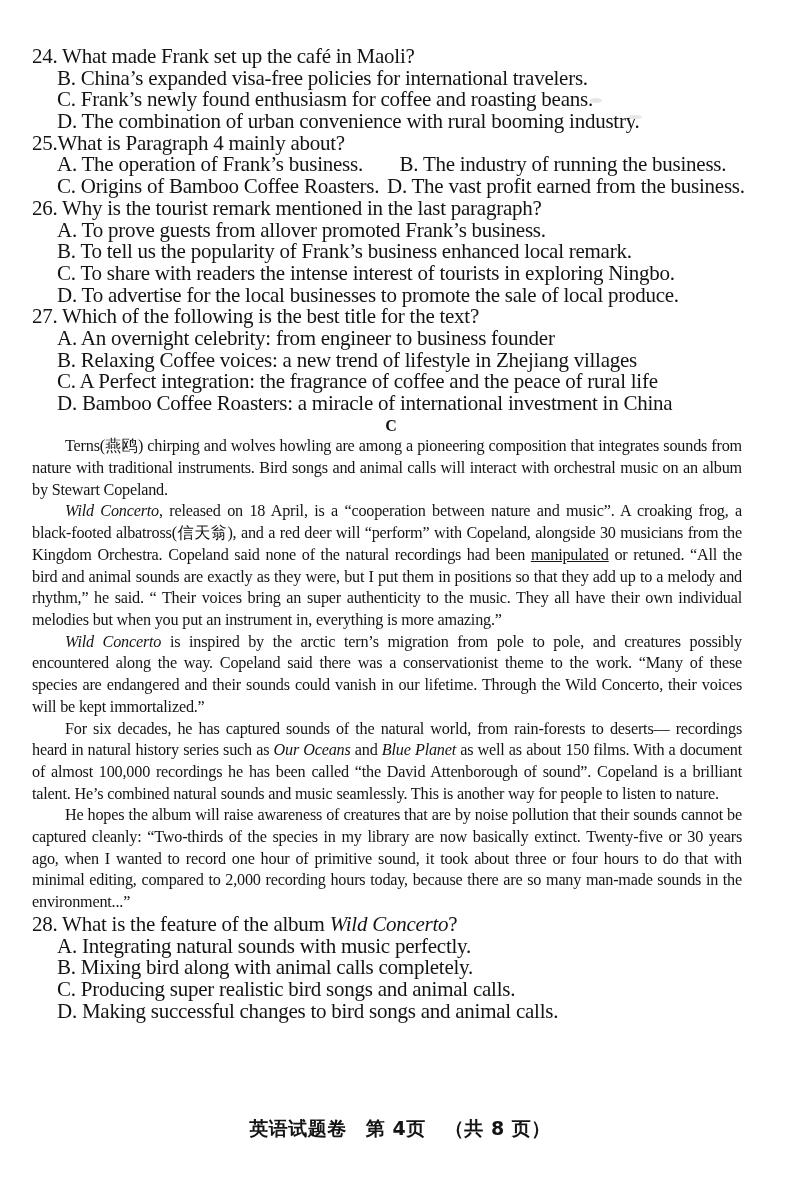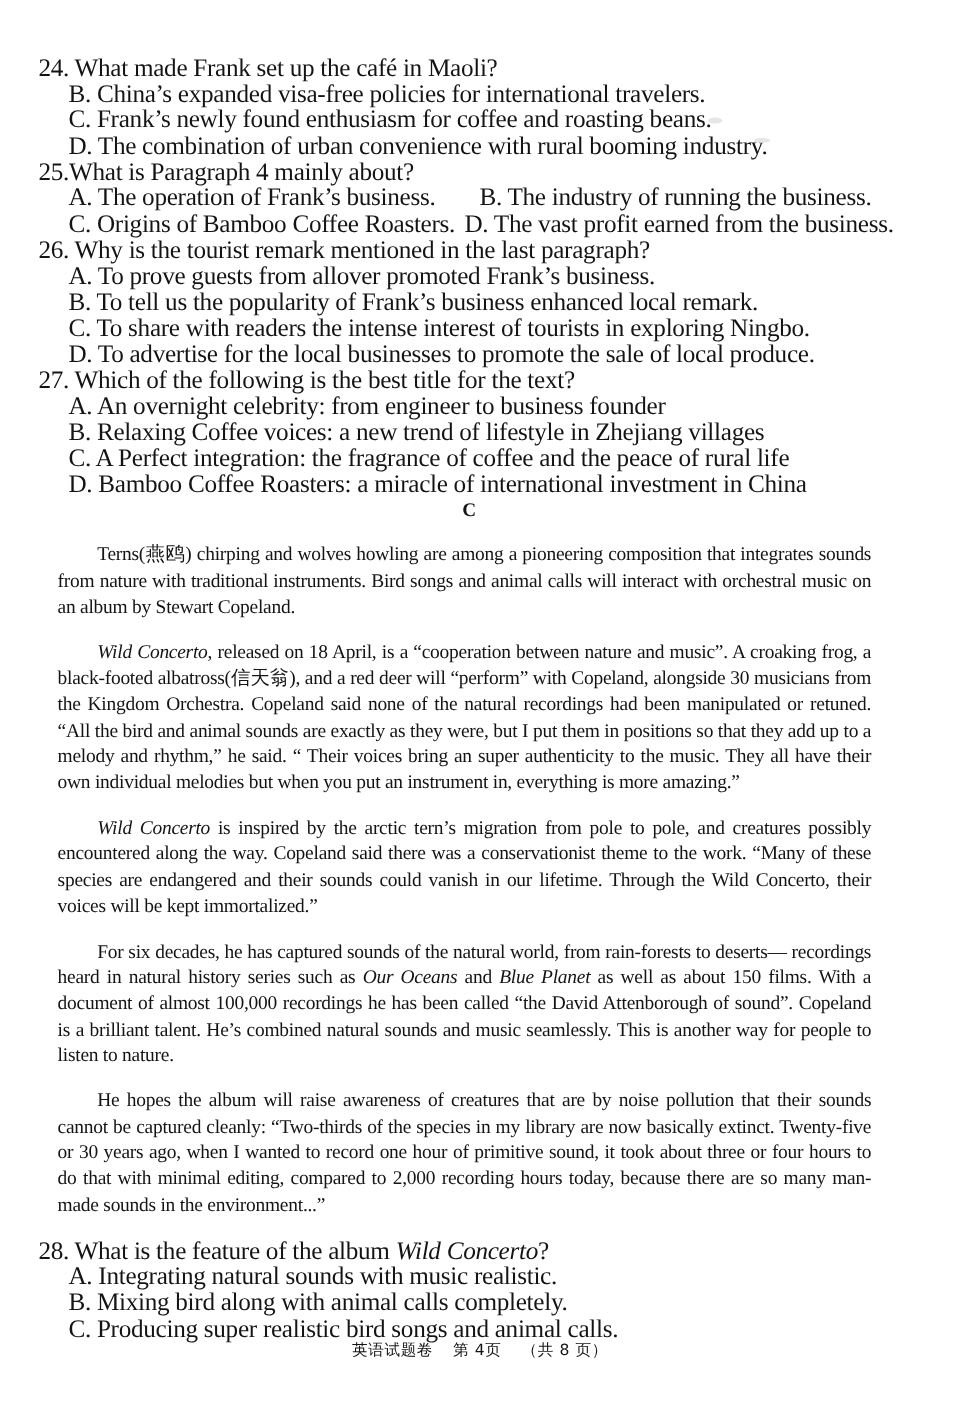--- a/index.html
+++ b/index.html
@@ -15,26 +15,26 @@
   }
   .q { padding-left: 0; }
   .opt { padding-left: 25px; }
   .opt-row { display: flex; padding-left: 25px; }
   .opt-row .cell { width: 355px; white-space: nowrap; }
   .sec-title {
     text-align: center; font-weight: bold; font-size: 16px;
     line-height: 21.7px; height: 21.7px; padding-left: 8px;
   }
   .para { font-size: 16.2px; line-height: 21.7px; text-align: justify; text-align-last: left; letter-spacing: -0.2px; }
-  .para p { margin: 16px; text-indent: 33px; }
-  .u { }
+  .para p { margin: 0; text-indent: 33px; }
+  .u { text-decoration: underline; }
   .footer {
     position: absolute; left: 0; width: 800px; top: 1116px;
     text-align: center; font-family: "DejaVu Sans", sans-serif;
-    font-weight: normal; font-size: 13px; letter-spacing: 0.5px;
+    font-weight: bold; font-size: 19px; letter-spacing: 0.5px;
   }
   .footer span { margin: 0 6px; }
   .speck { position: absolute; border-radius: 50%; background: #e6e6e6; }
 </style>
 </head>
 <body>
 
 <div class="page">
 
   <div>
@@ -77,23 +77,24 @@
   <div class="para">
     <p><span>Terns(燕鸥) chirping and wolves howling are among a pioneering composition that integrates sounds from nature with traditional instruments. Bird songs and animal calls will interact with orchestral music on an album by Stewart Copeland.</span></p>
     <p><i>Wild Concerto</i><span>, released on 18 April, is a “cooperation between nature and music”. A croaking frog, a black-footed albatross(信天翁), and a red deer will “perform” with Copeland, alongside 30 musicians from the Kingdom Orchestra. Copeland said none of the natural recordings had been </span><span class="u">manipulated</span><span> or retuned. “All the bird and animal sounds are exactly as they were, but I put them in positions so that they add up to a melody and rhythm,” he said. “ Their voices bring an super authenticity to the music. They all have their own individual melodies but when you put an instrument in, everything is more amazing.”</span></p>
     <p><i>Wild Concerto</i><span> is inspired by the arctic tern’s migration from pole to pole, and creatures possibly encountered along the way. Copeland said there was a conservationist theme to the work. “Many of these species are endangered and their sounds could vanish in our lifetime. Through the Wild Concerto, their voices will be kept immortalized.”</span></p>
     <p><span>For six decades, he has captured sounds of the natural world, from rain-forests to deserts— recordings heard in natural history series such as </span><i>Our Oceans</i><span> and </span><i>Blue Planet</i><span> as well as about 150 films. With a document of almost 100,000 recordings he has been called “the David Attenborough of sound”. Copeland is a brilliant talent. He’s combined natural sounds and music seamlessly. This is another way for people to listen to nature.</span></p>
     <p><span>He hopes the album will raise awareness of creatures that are by noise pollution that their sounds cannot be captured cleanly: “Two-thirds of the species in my library are now basically extinct. Twenty-five or 30 years ago, when I wanted to record one hour of primitive sound, it took about three or four hours to do that with minimal editing, compared to 2,000 recording hours today, because there are so many man-made sounds in the environment...”</span></p>
   </div>
 
   <div>
     <div class="line q"><span>28. What is the feature of the album </span><i>Wild Concerto</i><span>?</span></div>
-    <div class="line opt">A. Integrating natural sounds with music realistic.</div>
+    <div class="line opt">A. Integrating natural sounds with music perfectly.</div>
     <div class="line opt">B. Mixing bird along with animal calls completely.</div>
     <div class="line opt">C. Producing super realistic bird songs and animal calls.</div>
+    <div class="line opt">D. Making successful changes to bird songs and animal calls.</div>
   </div>
 </div>
 
 <div class="footer">
   <span>英语试题卷</span>
   <span>第 4页</span>
   <span>（共 8 页）</span>
 </div>
 
 <div class="speck" style="left:590px;top:98px;width:12px;height:5px;"></div>

